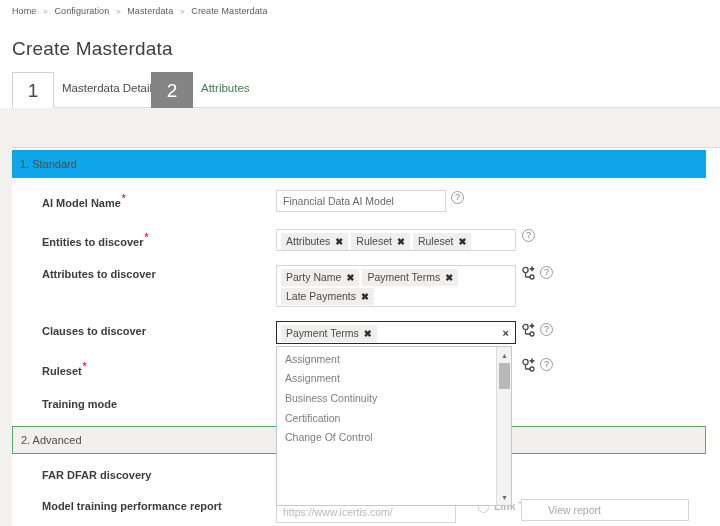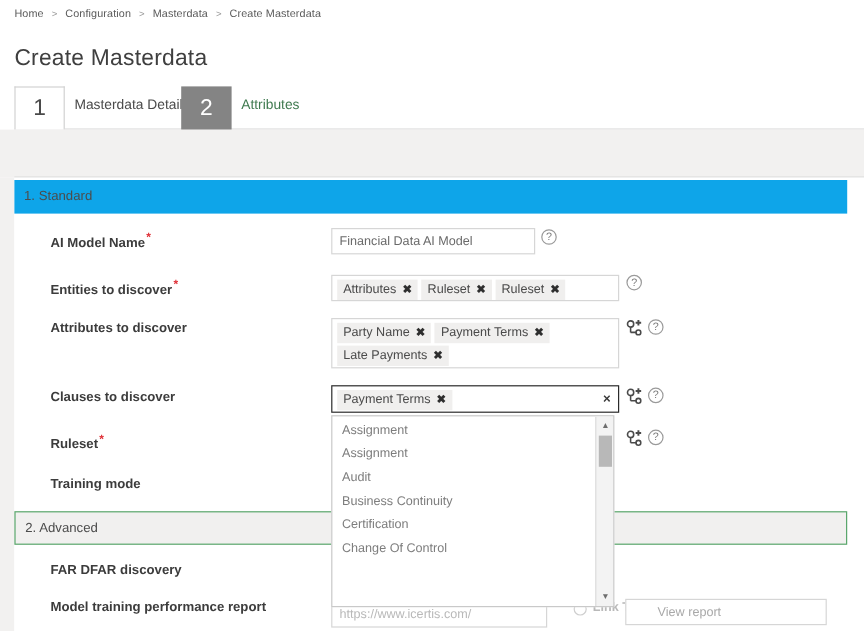--- a/index.html
+++ b/index.html
@@ -422,21 +422,20 @@
 </div>
 
 <div class="txt-input" style="left:521px; top:499px; width:168px; height:22px; color:#a8a8a8;padding-left:26px;">
   <span>View report</span>
 </div>
 
 <div class="dropdown">
   <div class="dd-list">
     <div class="dd-item">Assignment</div>
     <div class="dd-item">Assignment</div>
-    <div class="dd-item">Audit</div>
     <div class="dd-item">Business Continuity</div>
     <div class="dd-item">Certification</div>
     <div class="dd-item">Change Of Control</div>
   </div>
   <div class="dd-scroll">
     <div class="dd-arrow up">▲</div>
     <div class="dd-thumb"></div>
     <div class="dd-arrow down">▼</div>
   </div>
 </div>

